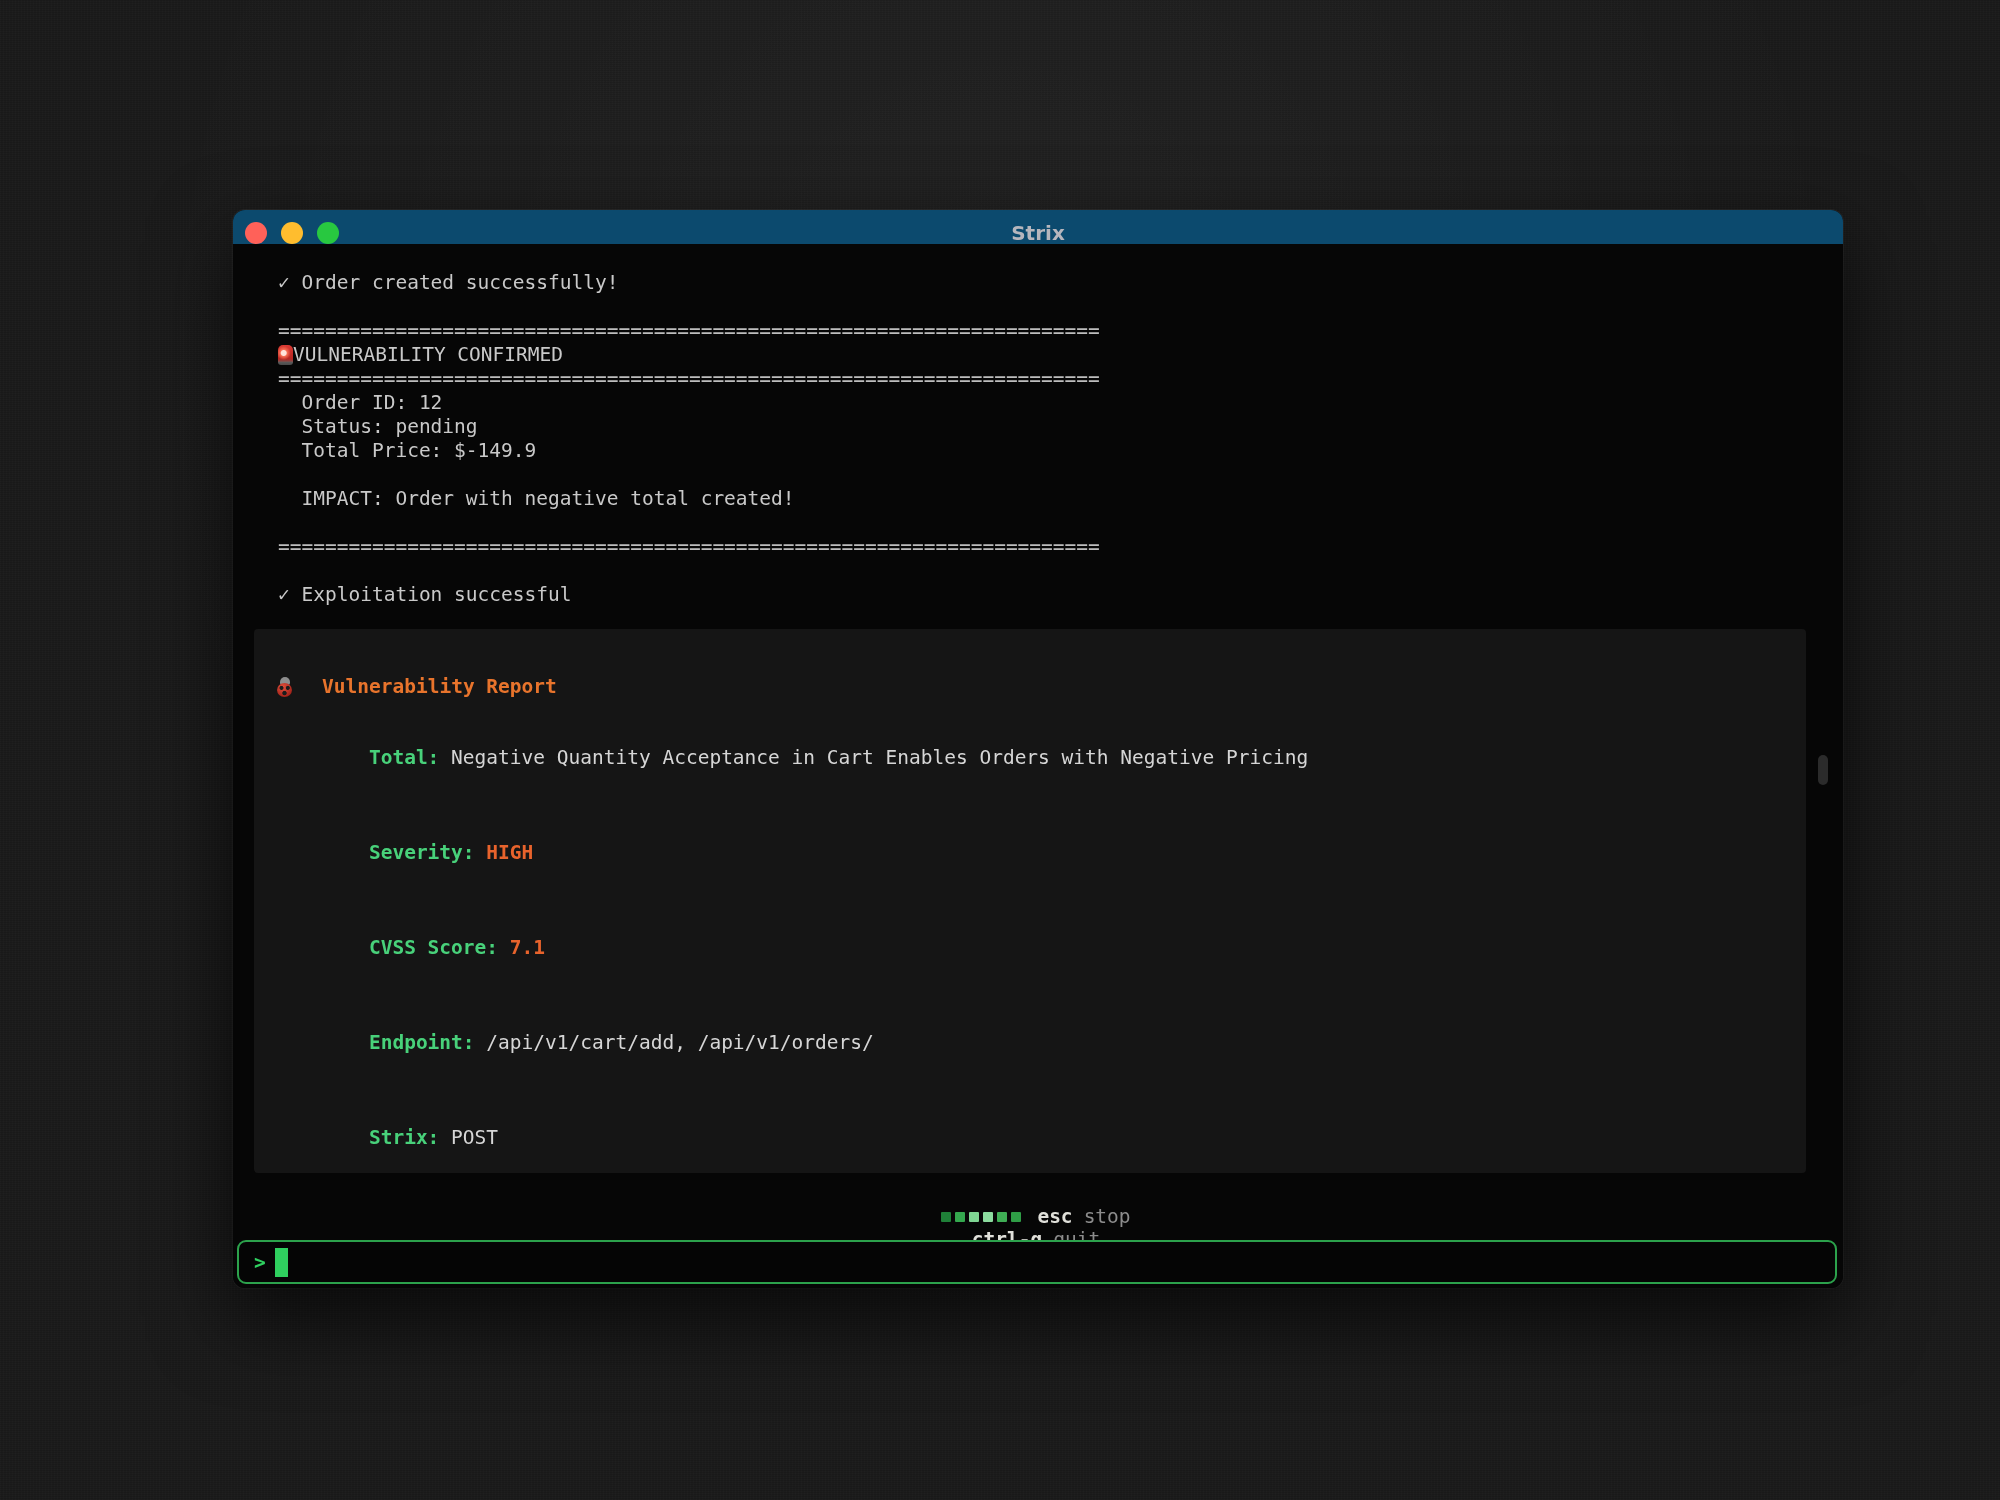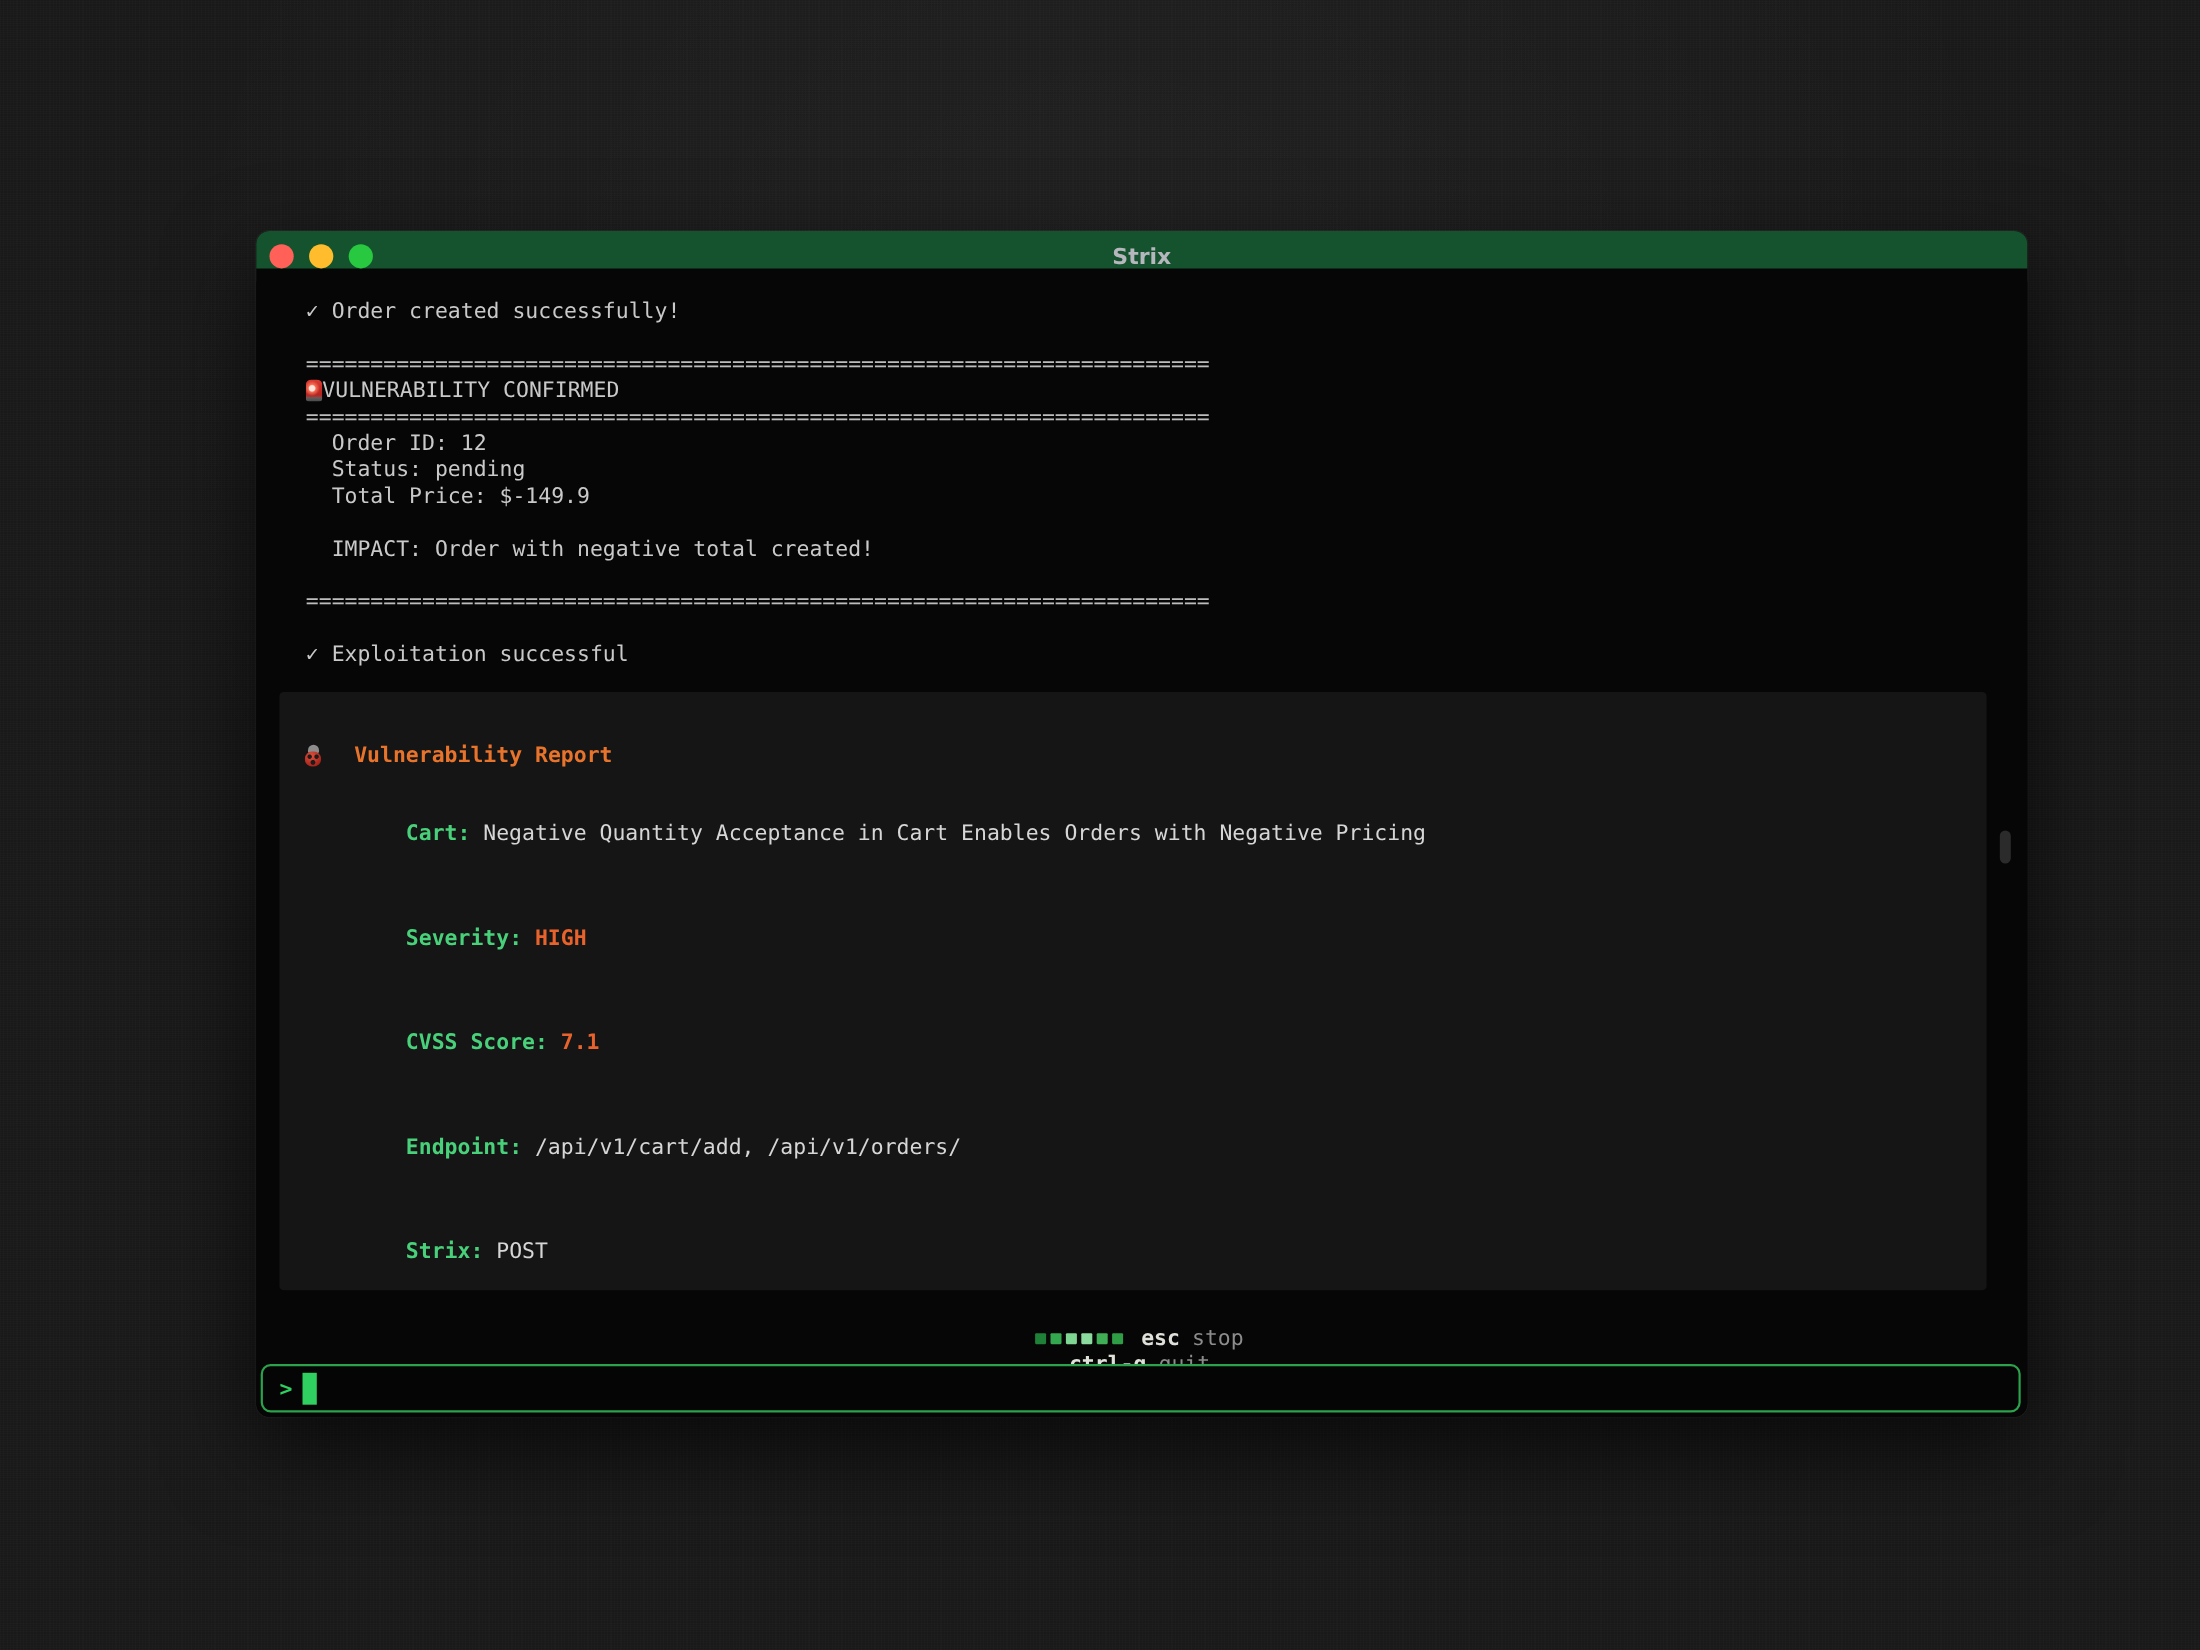--- a/index.html
+++ b/index.html
@@ -20,21 +20,21 @@
     left: 233px; top: 210px;
     width: 1610px; height: 1078px;
     border-radius: 12px;
     background: #060606;
     box-shadow: 0 30px 80px rgba(0,0,0,0.65), 0 0 0 1px rgba(255,255,255,0.05);
   }
 
   
   .titlebar {
     position: absolute; left: 0; top: 0; right: 0; height: 34px;
-    background: #14532d;
+    background: #0c4a6e;
     border-radius: 12px 12px 0 0;
   }
   .traffic { position: absolute; left: 12px; top: 12px; display: flex; gap: 14px; }
   .light { width: 22px; height: 22px; border-radius: 50%; }
   .light.red    { background: #ff6159; }
   .light.yellow { background: #ffbd2e; }
   .light.green  { background: #28c840; }
   .win-title {
     position: absolute; left: 0; right: 0; top: 0; height: 46px;
     display: flex; align-items: center; justify-content: center;
@@ -178,21 +178,21 @@
       <div class="line"></div>
       <div class="line">✓ Exploitation successful</div>
     </div>
 
     <div class="panel">
       <div class="pblock panel-header">
         <span class="bug-icon"><span class="head"></span><span class="body"></span></span>
         <span class="hdr">Vulnerability Report</span>
       </div>
       <div class="pblock field">
-        <span class="label">Cart:</span><span class="value">Negative Quantity Acceptance in Cart Enables Orders with Negative Pricing</span>
+        <span class="label">Total:</span><span class="value">Negative Quantity Acceptance in Cart Enables Orders with Negative Pricing</span>
       </div>
       <div class="pblock field">
         <span class="label">Severity:</span><span class="value orange">HIGH</span>
       </div>
       <div class="pblock field">
         <span class="label">CVSS Score:</span><span class="value orange">7.1</span>
       </div>
       <div class="pblock field">
         <span class="label">Endpoint:</span><span class="value">/api/v1/cart/add, /api/v1/orders/</span>
       </div>

